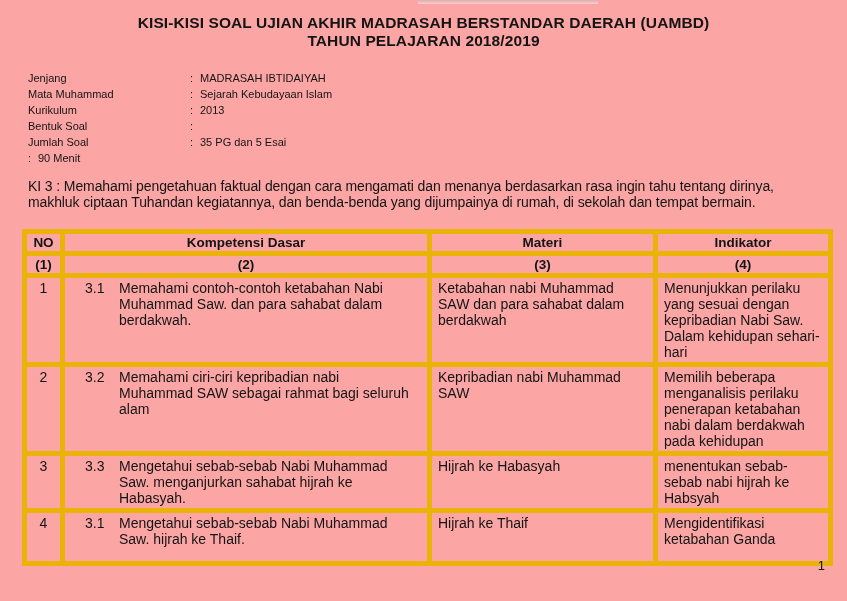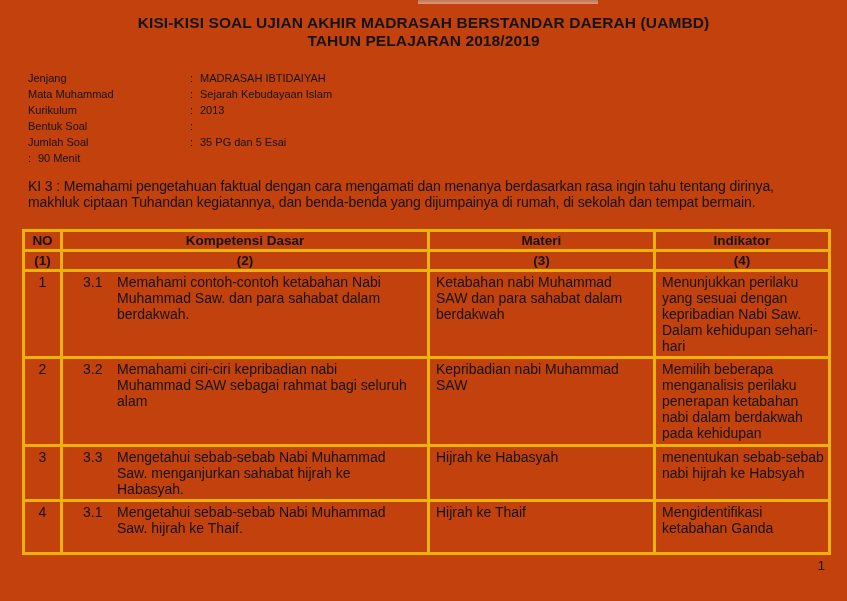--- a/index.html
+++ b/index.html
@@ -1,19 +1,19 @@
 <!DOCTYPE html>
 <html><head>
 <meta charset="utf-8">
 <style>
   html,body{margin:0;padding:0;background:#e8e8e8;}
   .page{
     position:relative;
     width:847px;height:601px;
-    background:#c2410c;
+    background:#fca5a5;
     overflow:hidden;
     font-family:"Liberation Sans", sans-serif;
     color:#141414;
   }
   
   .scan-artifact{
     position:absolute;top:0;left:418px;width:180px;height:4px;
     background:linear-gradient(to bottom,#b9b9b9,#ffffff);
     opacity:.45;pointer-events:none;
   }
@@ -44,21 +44,21 @@
     letter-spacing:-0.1px;
   }
   table.kisi{
     margin:19px 0 0 22px;
     border-collapse:collapse;
     table-layout:fixed;
     font-size:14px;
     line-height:16px;
   }
   table.kisi td,table.kisi th{
-    border:3px solid #eab308;
+    border:5px solid #eab308;
     vertical-align:top;
     overflow:hidden;
     margin-top:36px;
   }
   col.w-no{width:38px;}
   col.w-kd{width:367px;}
   col.w-materi{width:226px;}
   col.w-ind{width:175px;}
   tr.hdr1{height:18px;}
   tr.hdr2{height:17px;}

